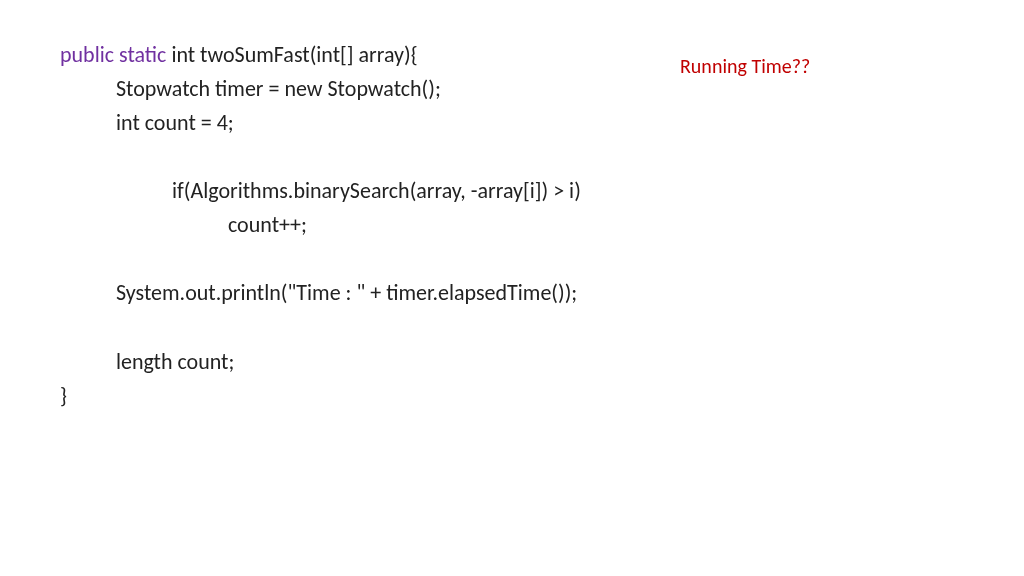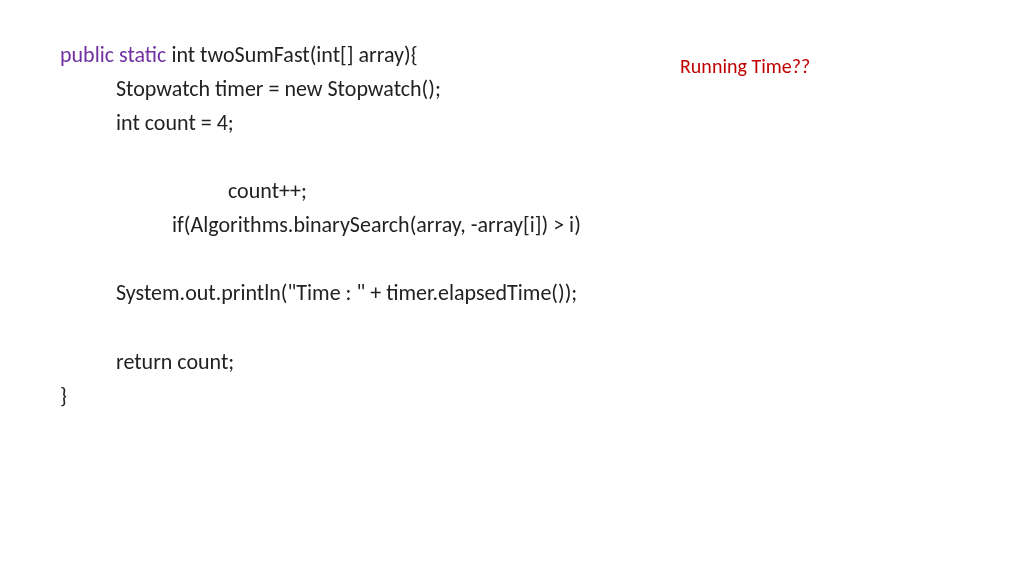--- a/index.html
+++ b/index.html
@@ -57,22 +57,22 @@
   </style>
 </head>
 <body>
 
 <div class="slide">
   <div class="code-block">
     <div class="line"><span class="keyword">public static </span><span>int twoSumFast(int[] array){</span></div>
     <div class="line indent-1">Stopwatch timer = new Stopwatch();</div>
     <div class="line indent-1">int count = 4;</div>
     <div class="blank-line"></div>
+    <div class="line indent-2">if(Algorithms.binarySearch(array, -array[i]) &gt; i)</div>
     <div class="line indent-3">count++;</div>
-    <div class="line indent-2">if(Algorithms.binarySearch(array, -array[i]) &gt; i)</div>
     <div class="blank-line"></div>
     <div class="line indent-1">System.out.println("Time : " + timer.elapsedTime());</div>
     <div class="blank-line"></div>
-    <div class="line indent-1">return count;</div>
+    <div class="line indent-1">length count;</div>
     <div class="line">}</div>
   </div>
   <div class="annotation">Running Time??</div>
 </div>
 
 </body></html>

